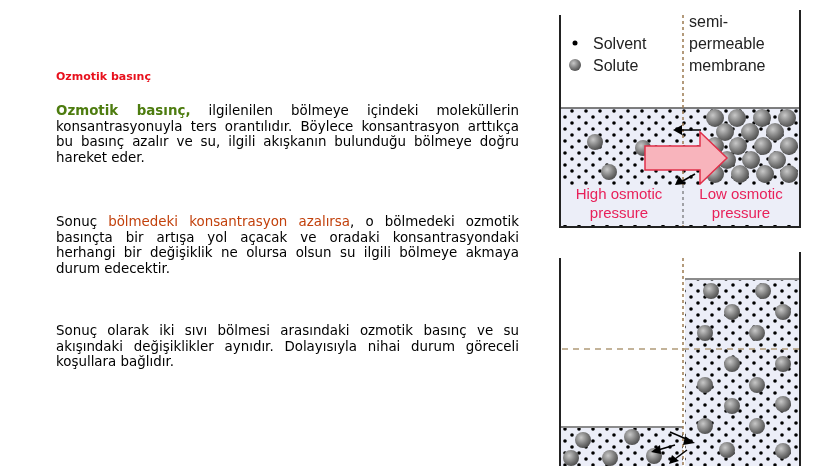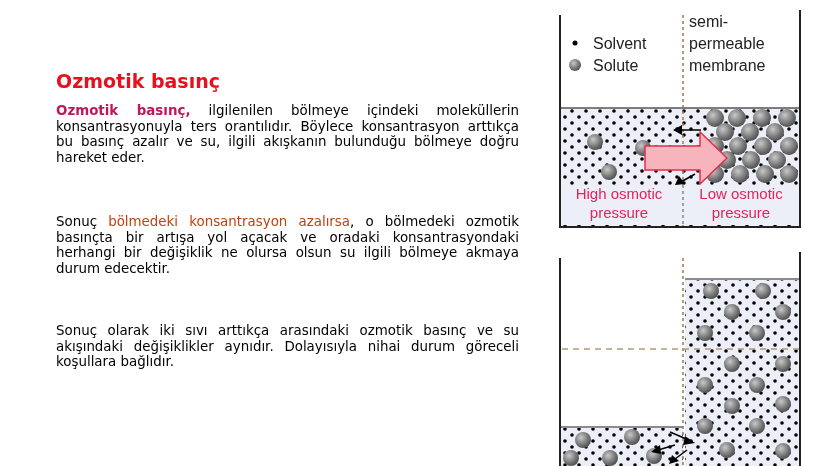--- a/index.html
+++ b/index.html
@@ -1,39 +1,39 @@
 <!DOCTYPE html>
 <html><head>
 <meta charset="utf-8">
 <style>
   html, body { margin:0; padding:0; }
   body { width:828px; height:466px; background:#ffffff; position:relative; overflow:hidden;
          font-family:"DejaVu Sans", sans-serif; color:#000; }
-  .title { position:absolute; left:56px; top:70px; font-size:19px; font-weight:bold; color:#e8101c; }
+  .title { position:absolute; left:56px; top:70px; font-size:11px; font-weight:bold; color:#e8101c; }
   .para { position:absolute; left:56px; width:463px; font-size:13.4px; line-height:15.5px; text-align:justify; }
   .p1 { top:103px; }
   .p2 { top:214px; }
   .p3 { top:323px; }
   .b { font-weight:normal; }
   .red { color:#c2410c; }
-  .redb { color:#be185d; font-weight:bold; }
+  .redb { color:#4d7c0f; font-weight:bold; }
   .fig { position:absolute; left:555px; top:0; width:260px; height:466px; }
   .fig svg { display:block; }
   .lbl { font-family:"Liberation Sans", sans-serif; }
 </style>
 </head>
 <body>
 
 <div class="title">Ozmotik basınç</div>
 
 <div class="para p1"><span class="redb">Ozmotik basınç,</span><span> ilgilenilen bölmeye içindeki </span><span class="b">moleküllerin konsantrasyonuyla ters orantılıdır</span><span>. Böylece konsantrasyon arttıkça bu basınç azalır ve </span><span class="b">su, ilgili akışkanın bulunduğu bölmeye doğru hareket eder</span><span>.</span></div>
 
 <div class="para p2"><span>Sonuç </span><span class="red">bölmedeki konsantrasyon azalırsa</span><span>, </span><span class="b">o bölmedeki ozmotik basınçta bir artışa yol açacak</span><span> ve oradaki konsantrasyondaki herhangi bir değişiklik ne olursa olsun su ilgili bölmeye akmaya durum edecektir.</span></div>
 
-<div class="para p3"><span class="b">Sonuç olarak iki sıvı arttıkça arasındaki ozmotik basınç ve su akışındaki değişiklikler aynıdır.</span><span> Dolayısıyla nihai durum göreceli koşullara bağlıdır.</span></div>
+<div class="para p3"><span class="b">Sonuç olarak iki sıvı bölmesi arasındaki ozmotik basınç ve su akışındaki değişiklikler aynıdır.</span><span> Dolayısıyla nihai durum göreceli koşullara bağlıdır.</span></div>
 
 <div class="fig">
   <svg width="260" height="466" viewBox="0 0 260 466" xmlns="http://www.w3.org/2000/svg">
     <defs>
       <radialGradient id="ball" cx="0.38" cy="0.35" r="0.7">
         <stop offset="0" stop-color="#c8c8c8"></stop>
         <stop offset="0.6" stop-color="#7a7a7a"></stop>
         <stop offset="1" stop-color="#4a4a4a"></stop>
       </radialGradient>
       <pattern id="dots" x="0" y="0" width="14" height="12" patternUnits="userSpaceOnUse">

